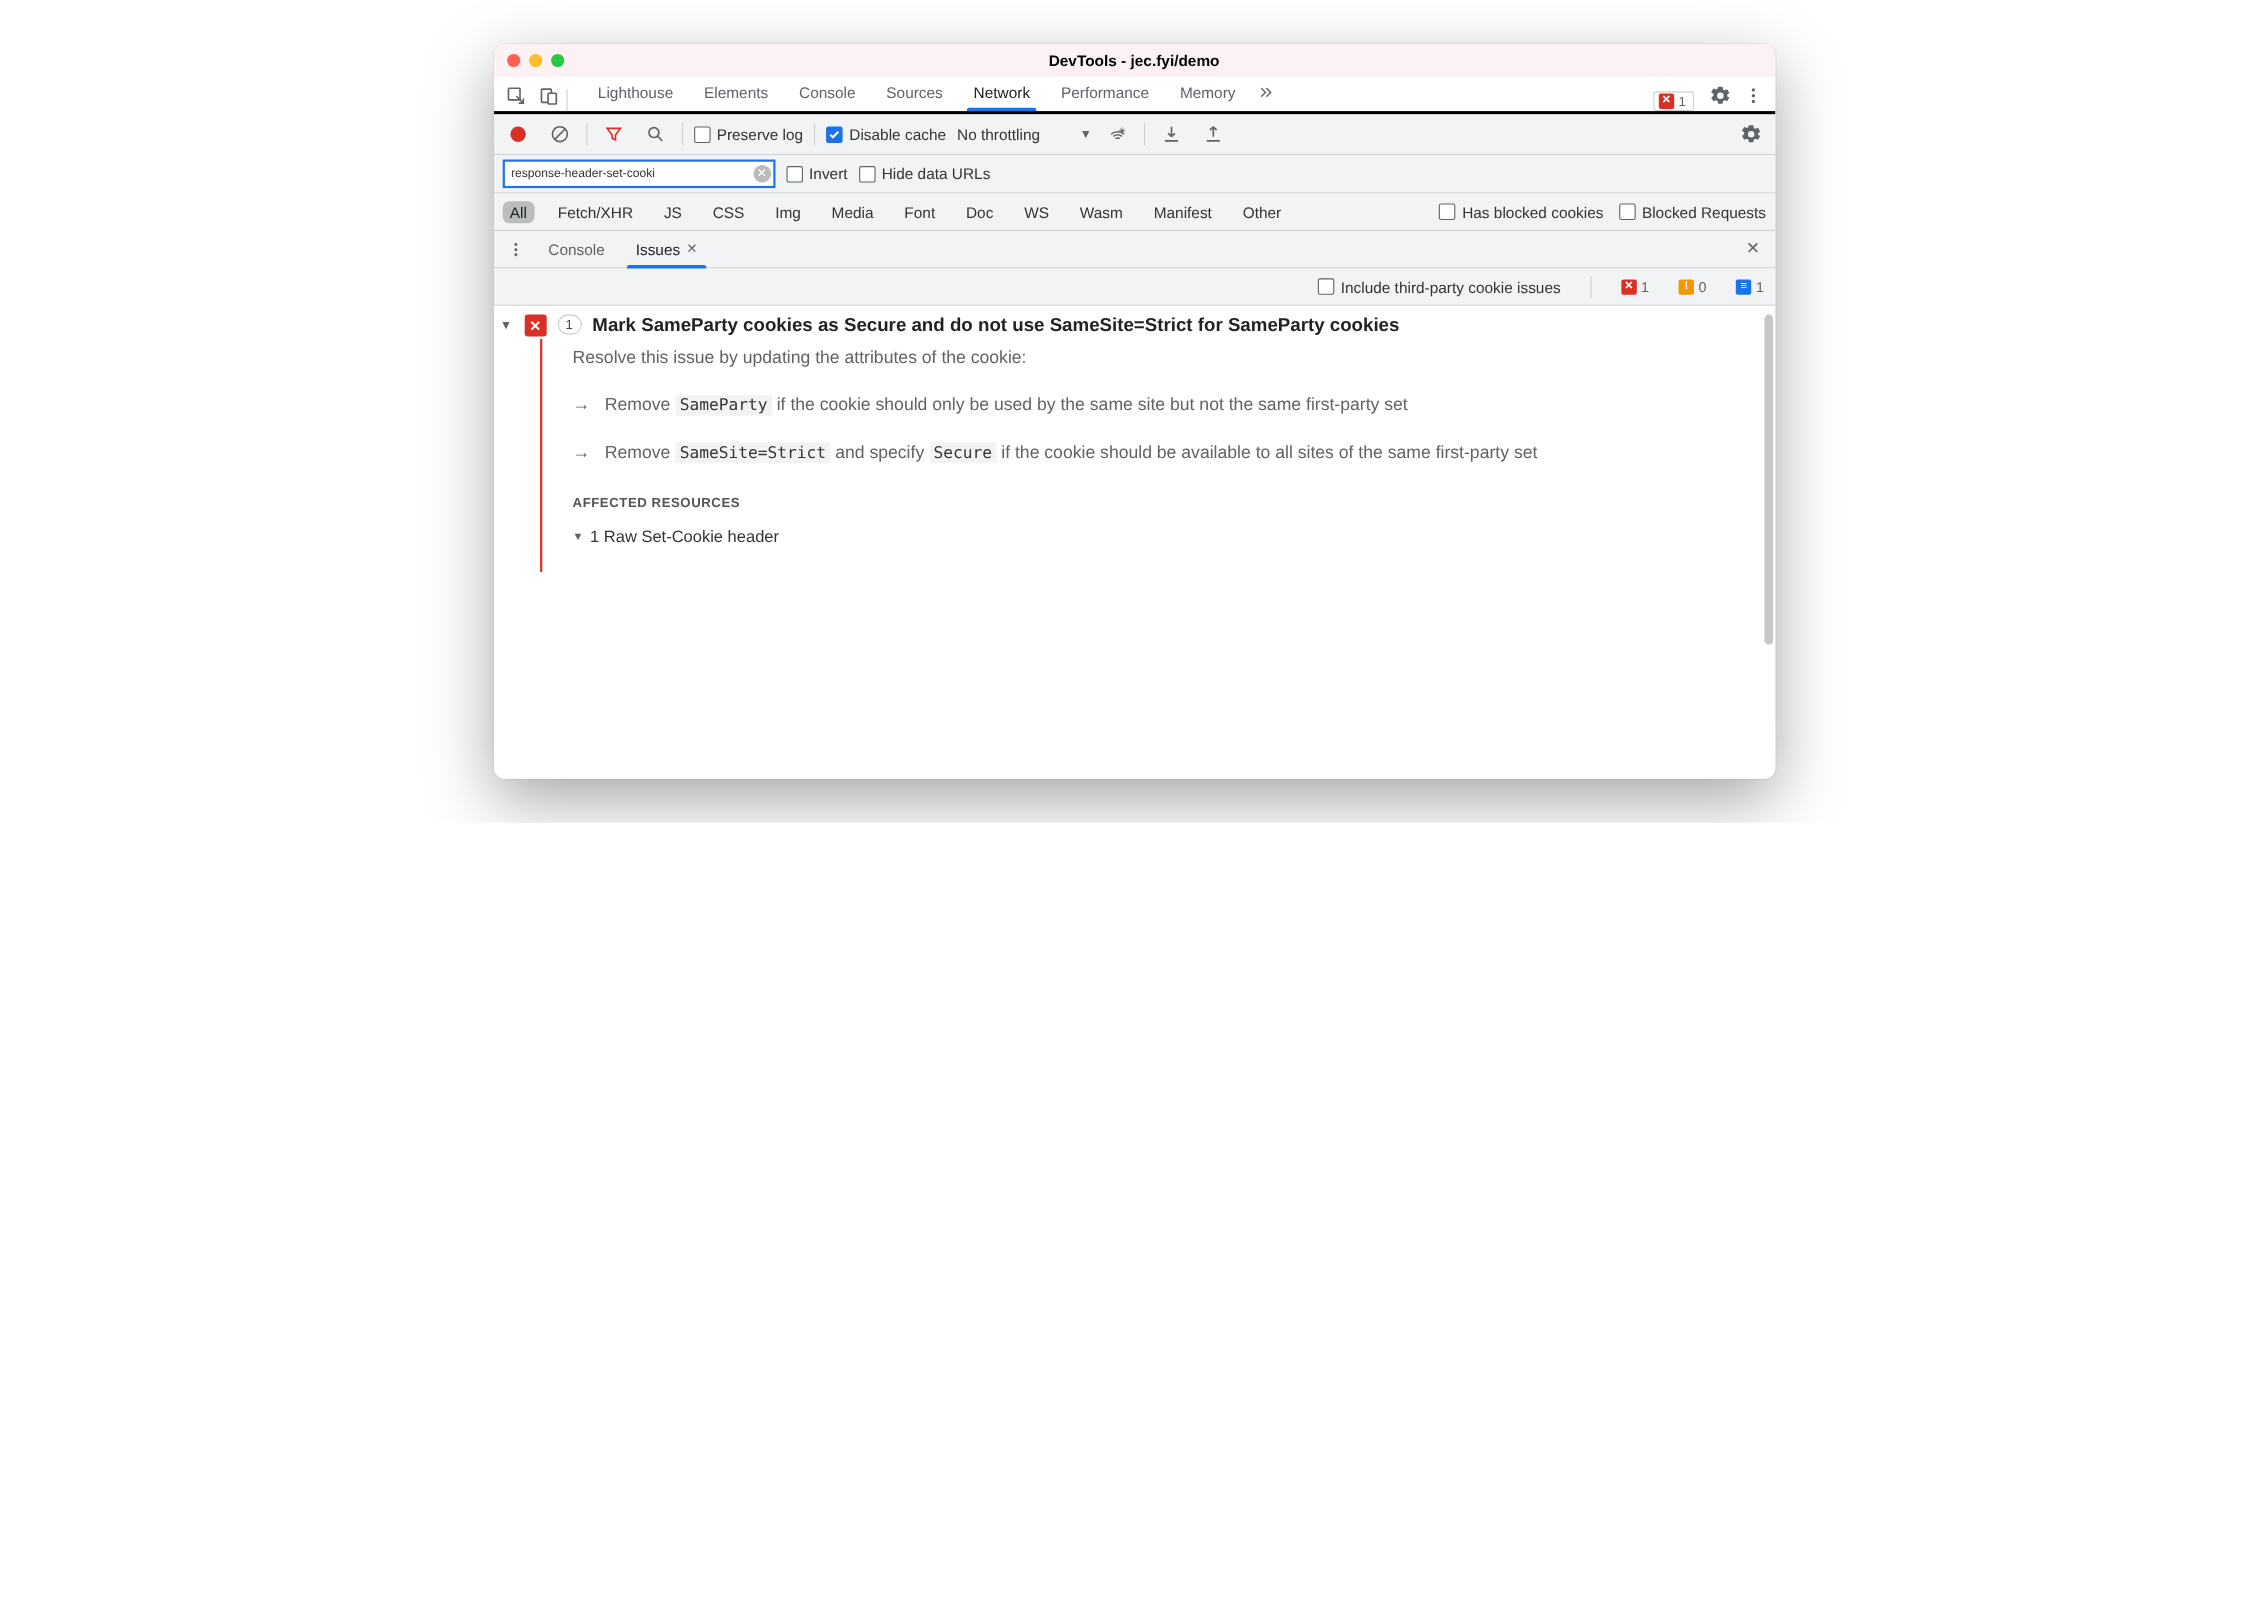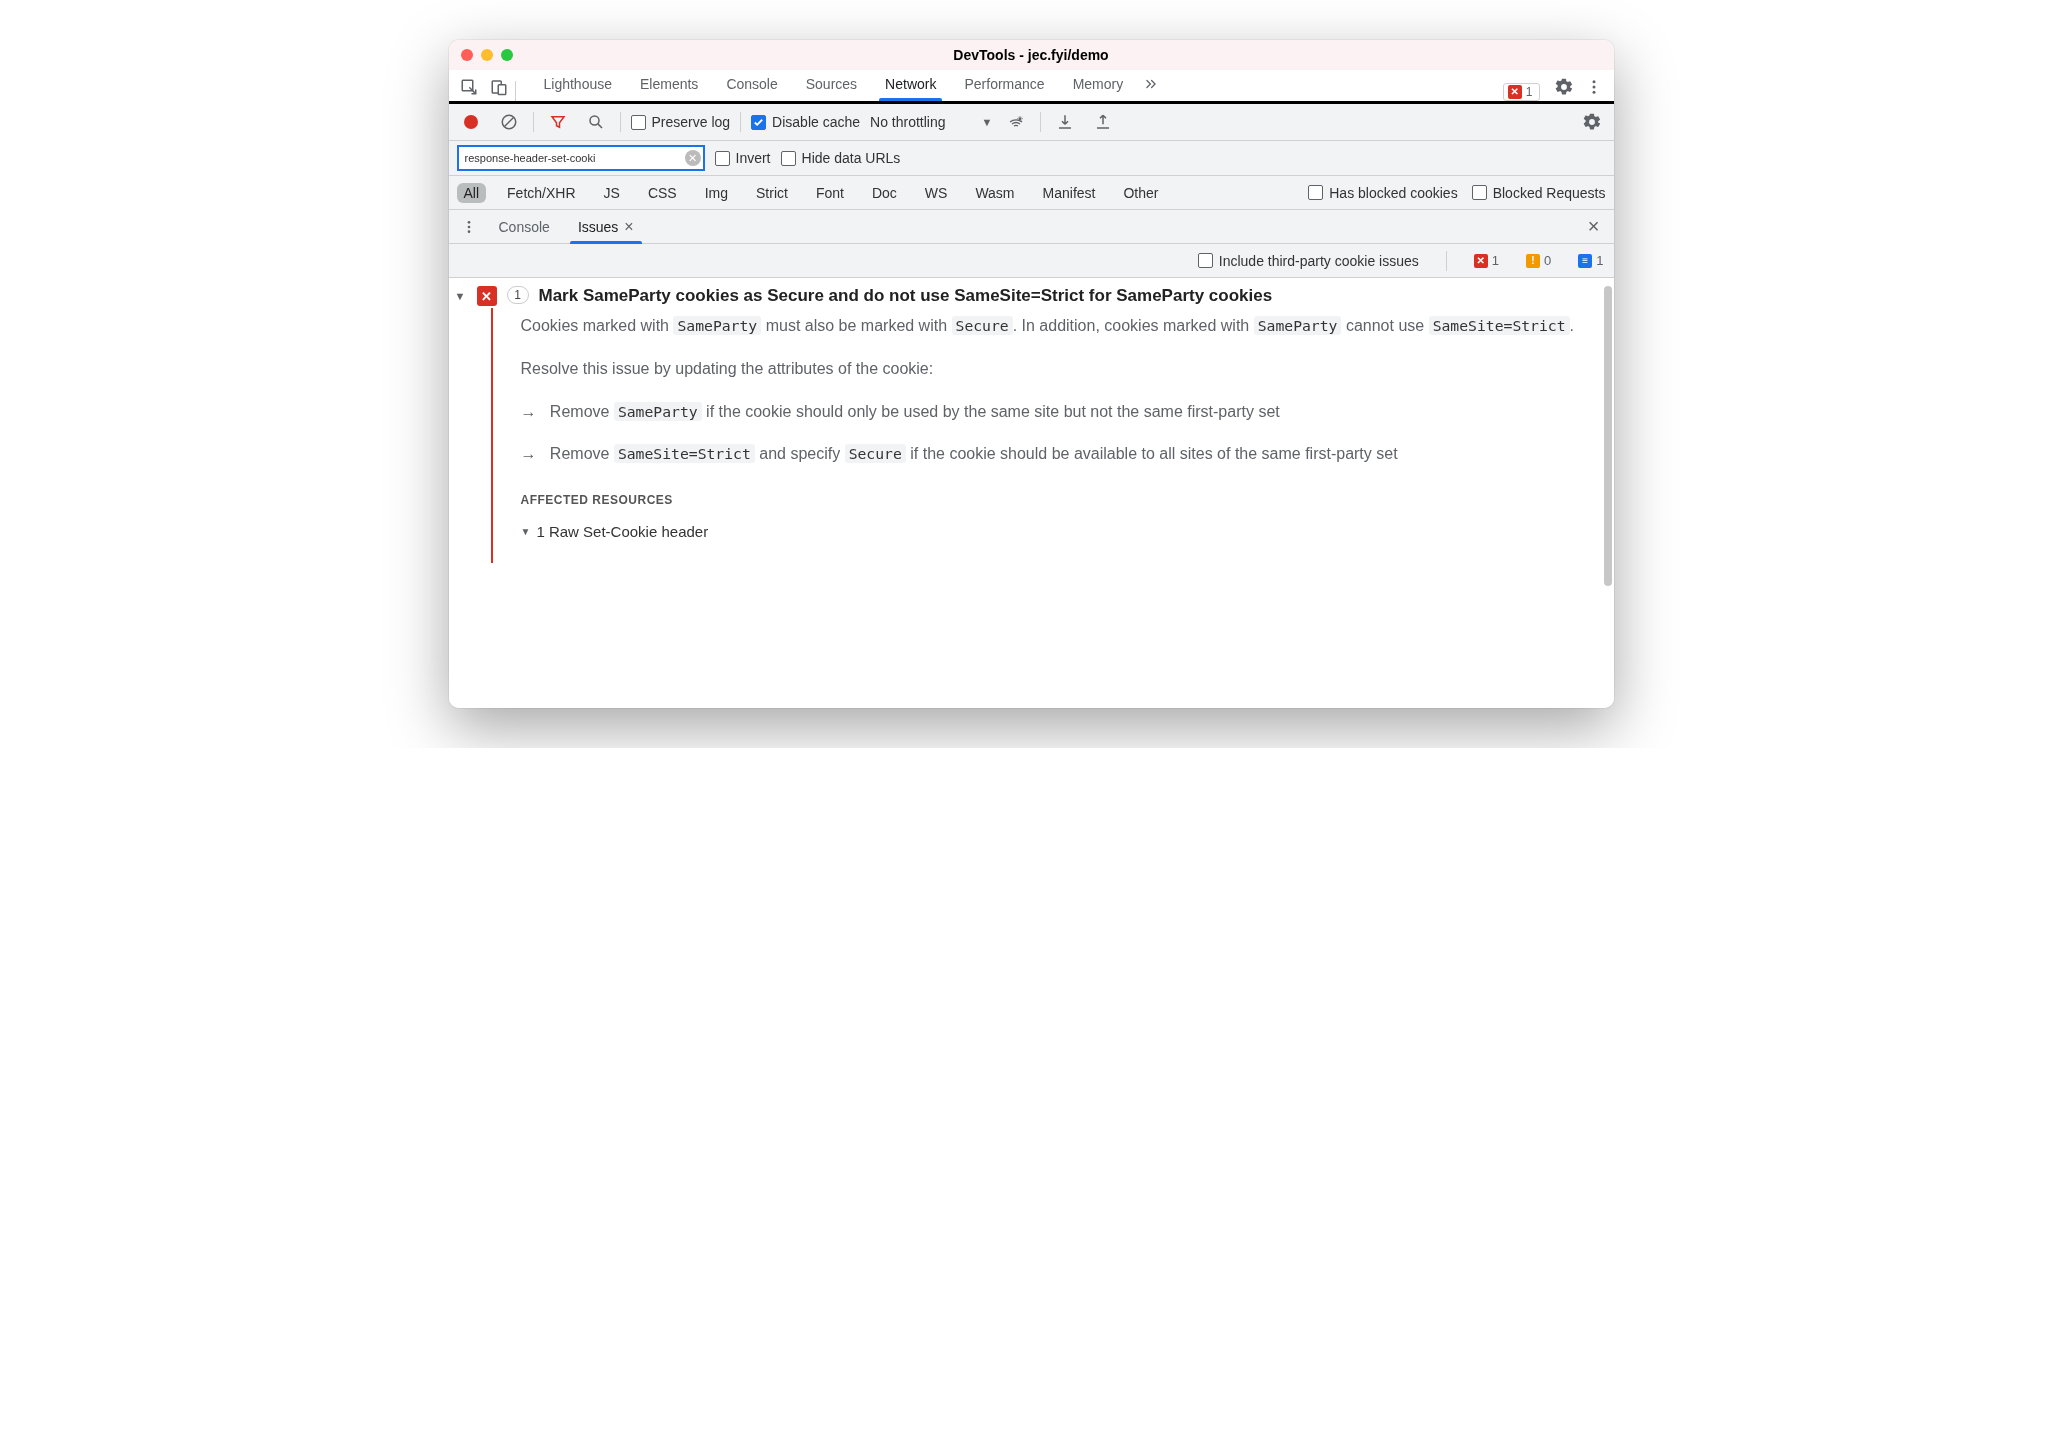--- a/index.html
+++ b/index.html
@@ -350,21 +350,21 @@
       <span class="label-text">Hide data URLs</span>
     </label>
   </div>
 
   <div class="type-toolbar">
     <span class="type-pill active">All</span>
     <span class="type-pill">Fetch/XHR</span>
     <span class="type-pill">JS</span>
     <span class="type-pill">CSS</span>
     <span class="type-pill">Img</span>
-    <span class="type-pill">Strict</span>
+    <span class="type-pill">Media</span>
     <span class="type-pill">Font</span>
     <span class="type-pill">Doc</span>
     <span class="type-pill">WS</span>
     <span class="type-pill">Wasm</span>
     <span class="type-pill">Manifest</span>
     <span class="type-pill">Other</span>
     <div class="spacer"></div>
     <label class="cbx-wrap">
       <span class="checkbox"></span>
       <span class="label-text">Has blocked cookies</span>
@@ -416,23 +416,20 @@
 
   <div class="issue-pane">
     <div class="issue-scroll">
       <div class="issue-row">
         <span class="tri">▼</span>
         <span class="badge-sq">✕</span>
         <span class="count-oval">1</span>
         <span class="issue-title">Mark SameParty cookies as Secure and do not use SameSite=Strict for SameParty cookies</span>
       </div>
       <div class="issue-body">
-        <p>
-          <span>Cookies marked with </span><code class="token">SameParty</code><span> must also be marked with </span><code class="token">Secure</code><span>. In addition, cookies marked with </span><code class="token">SameParty</code><span> cannot use </span><code class="token">SameSite=Strict</code><span>.</span>
-        </p>
         <p>Resolve this issue by updating the attributes of the cookie:</p>
         <p class="arw">
           <span>Remove </span><code class="token">SameParty</code><span> if the cookie should only be used by the same site but not the same first-party set</span>
         </p>
         <p class="arw">
           <span>Remove </span><code class="token">SameSite=Strict</code><span> and specify </span><code class="token">Secure</code><span> if the cookie should be available to all sites of the same first-party set</span>
         </p>
         <div class="aff-heading">AFFECTED RESOURCES</div>
         <div class="aff-row">
           <span class="aff-tri">▼</span>

